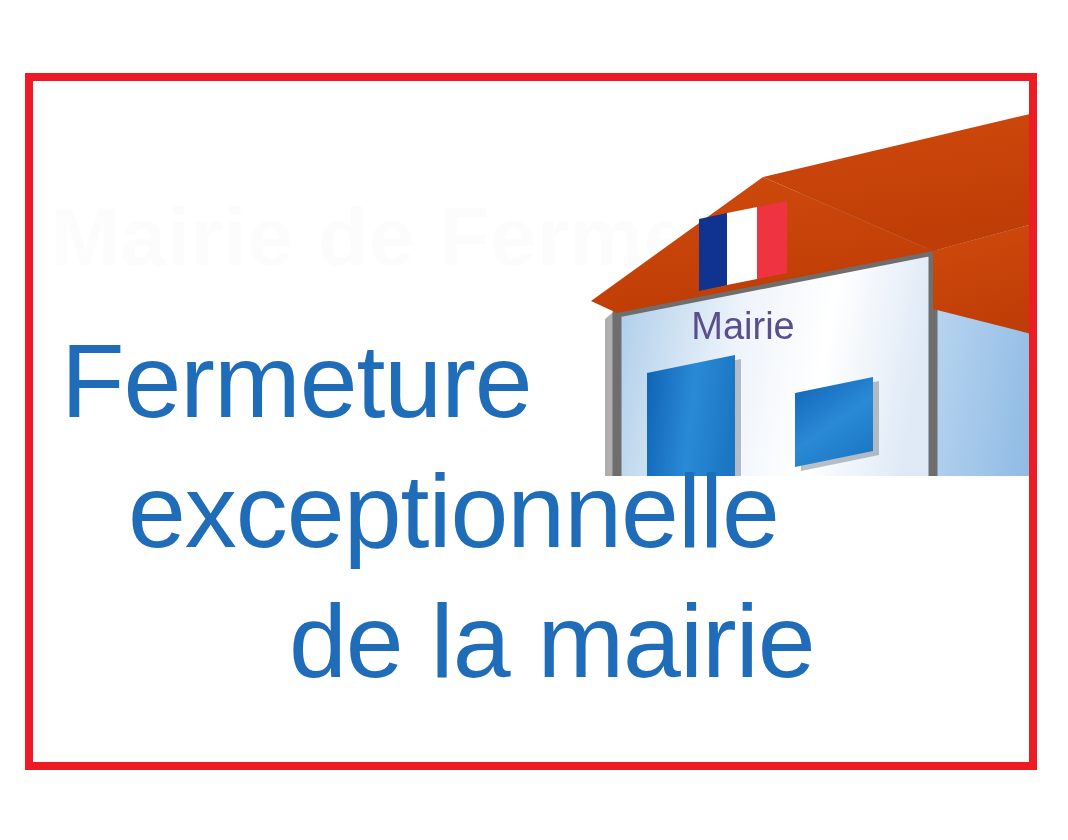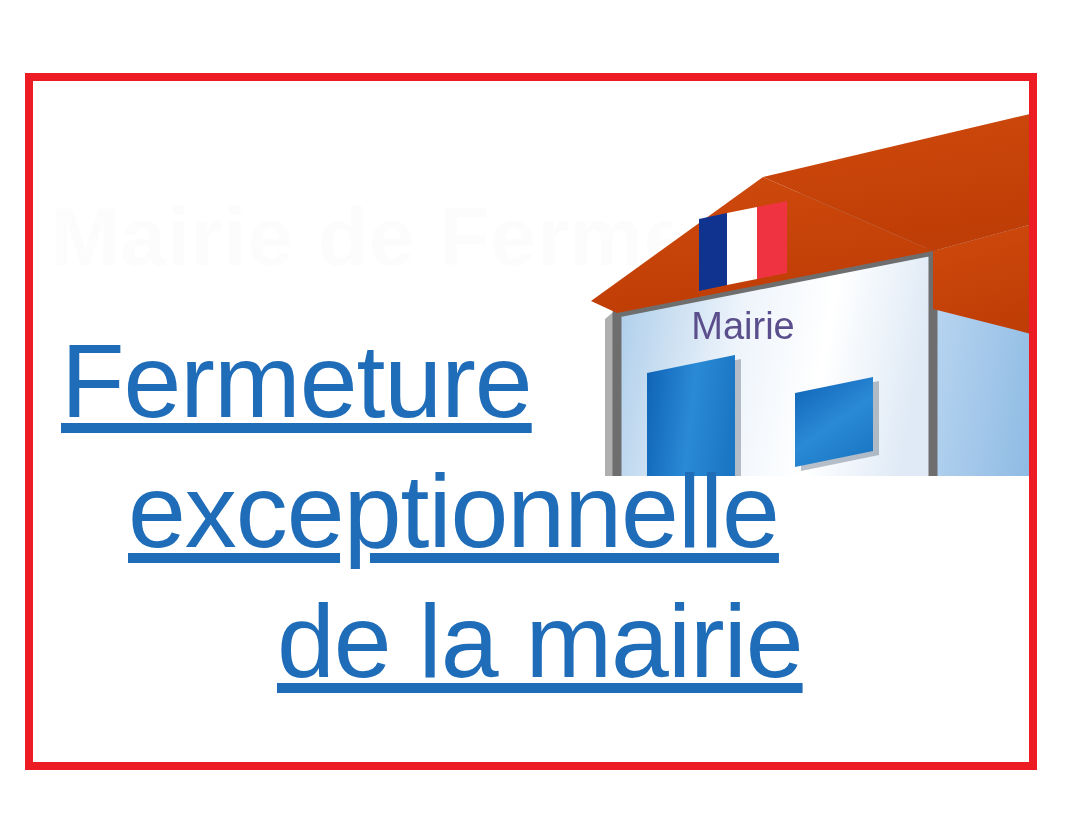--- a/index.html
+++ b/index.html
@@ -69,25 +69,24 @@
   }
   .headline-line {
     position: absolute;
     color: #1f6cb8;
     font-family: "Liberation Sans", sans-serif;
     font-weight: 400;
     font-size: 104px;
     line-height: 104px;
     white-space: nowrap;
     letter-spacing: -1px;
-    text-decoration: underline;
   }
   .line-1 { left: 28px;  top: 248px; }
   .line-2 { left: 95px;  top: 378px; text-align: center; }
-  .line-3 { left: 244px; top: 508px; }
+  .line-3 { left: 256px; top: 508px; }
 
   
   .house {
     position: absolute;
     left: 548px;
     top: 20px;
     width: 470px;
     height: 375px;
     z-index: 2;
   }

